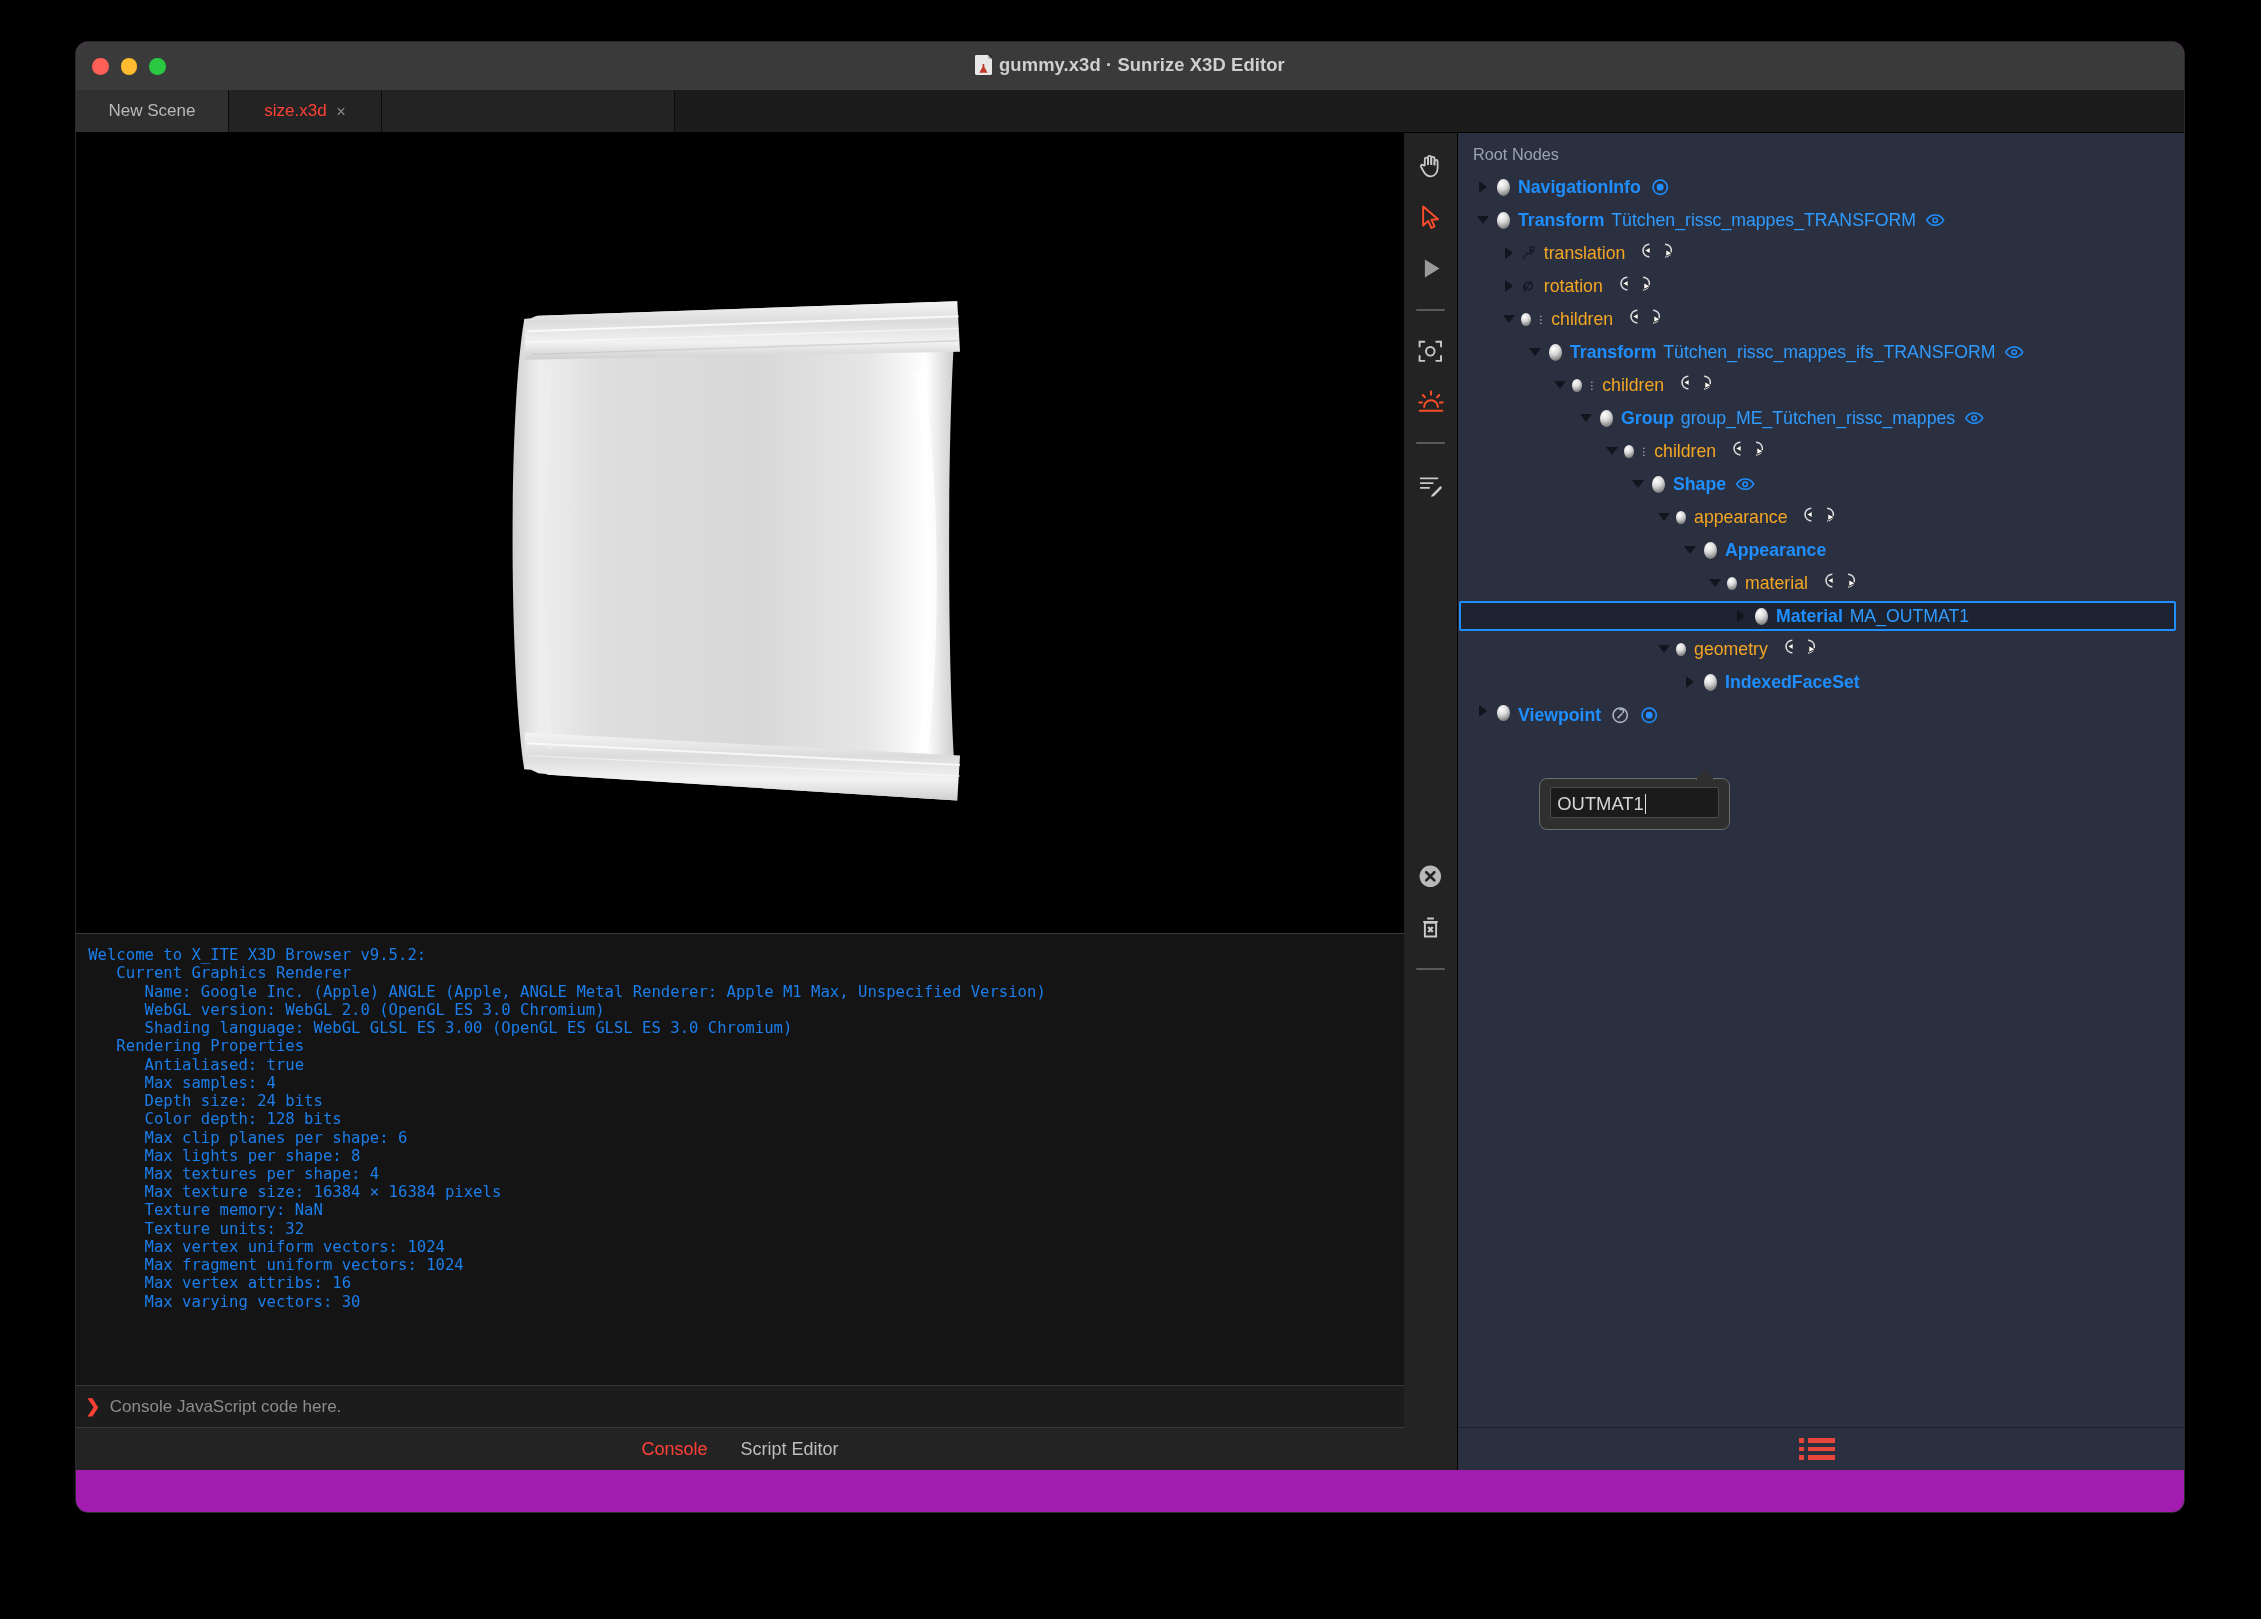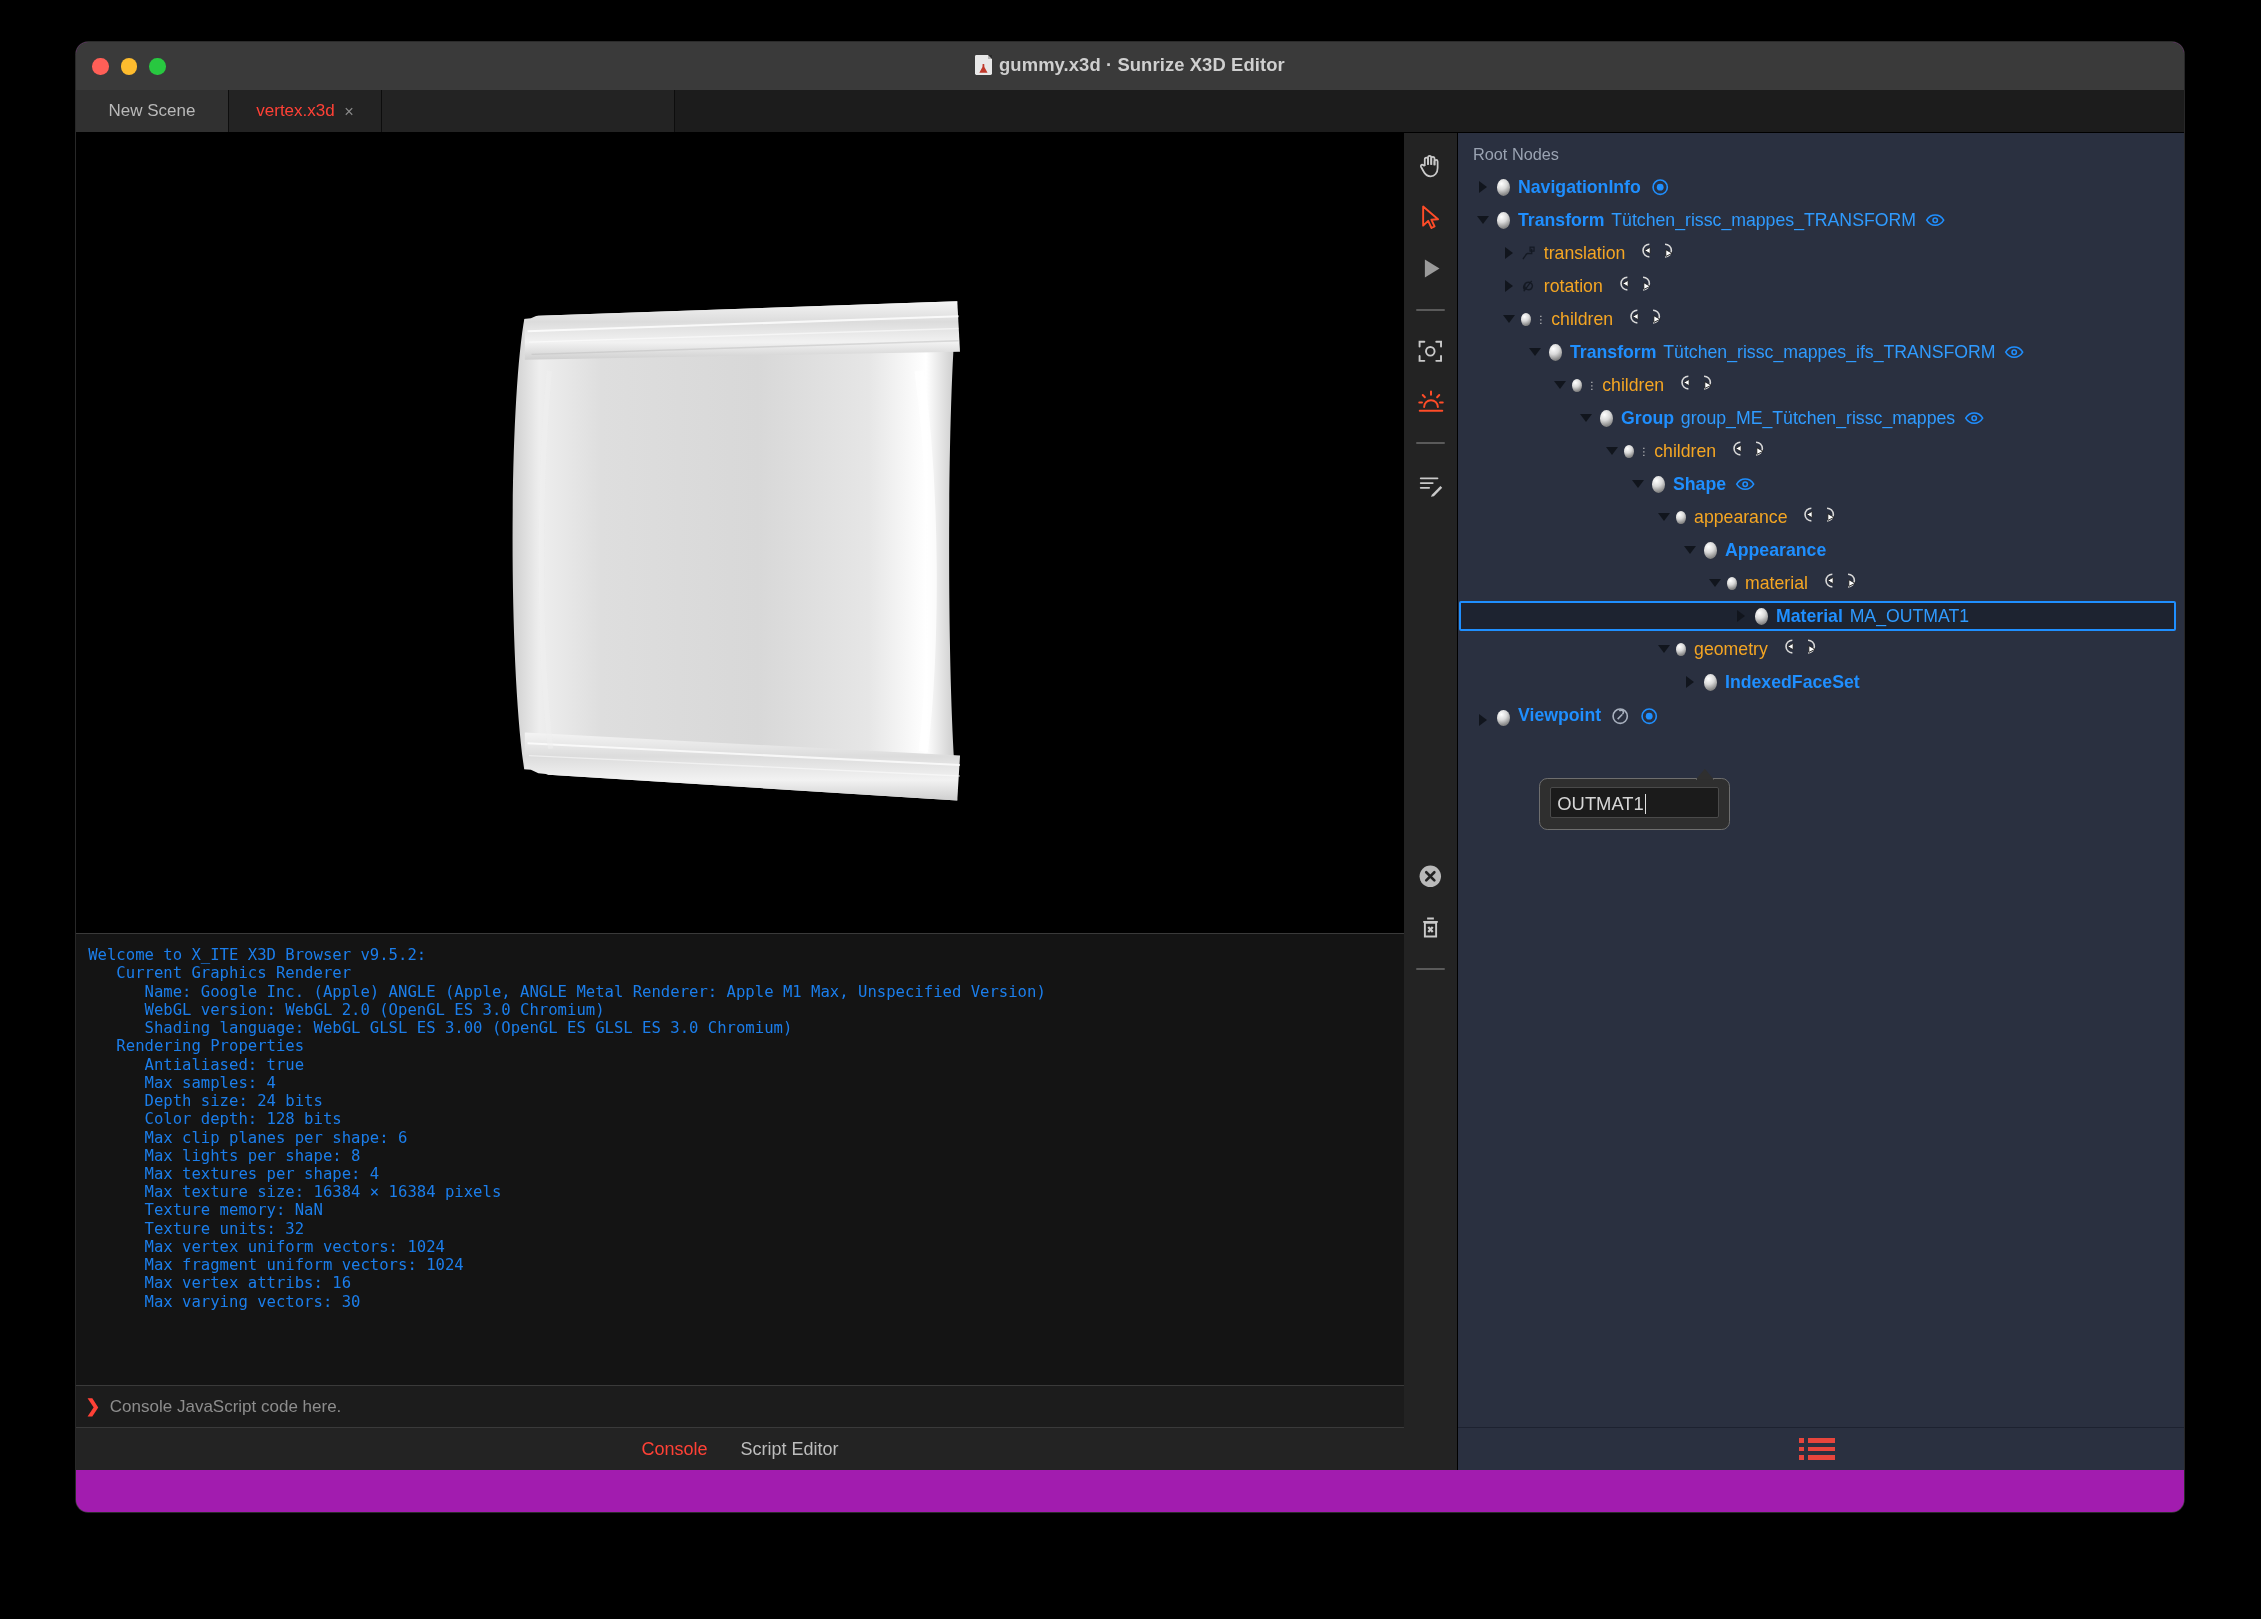--- a/index.html
+++ b/index.html
@@ -150,21 +150,21 @@
       <span class="doc-icon"></span>
       <span>gummy.x3d · Sunrize X3D Editor</span>
     </div>
   </div>
 
   <div class="tabstrip">
     <div class="tab">
       <span>New Scene</span>
     </div>
     <div class="tab active">
-      <span>vertex.x3d</span>
+      <span>size.x3d</span>
       <span class="close">×</span>
     </div>
     <div class="tabgap"></div>
     <div class="tab tabfill"></div>
   </div>
 
   <div class="body">
 
     <div class="leftcol">
 
@@ -593,21 +593,21 @@
           <div class="row" style="padding-left:222px">
             <span style="position:relative;z-index:3;display:flex;align-items:center">
               <span class="tw">
                 <span class="tri closed"></span>
               </span>
               <span class="ball"></span>
               <span class="nodetype">IndexedFaceSet</span>
             </span>
           </div>
           <div class="row" style="padding-left:15px">
-            <span style="position:relative;z-index:3;display:flex;align-items:flex-end">
+            <span style="position:relative;z-index:3;display:flex;align-items:flex-start">
               <span class="tw">
                 <span class="tri closed"></span>
               </span>
               <span class="ball"></span>
               <span class="nodetype">Viewpoint</span>
               <span class="wrench">
                 <svg width="20.4" height="20.4" viewBox="0 0 24 24">
                   <circle cx="12" cy="12" r="8.4" fill="none" stroke="#a9b1bf" stroke-width="1.9"></circle>
                   <path d="M9 15.4 L14.4 10 M14.6 9.6 a2.6 2.6 0 1 0 -3.6 -3.6" fill="none" stroke="#a9b1bf" stroke-width="1.9"></path>
                 </svg>

